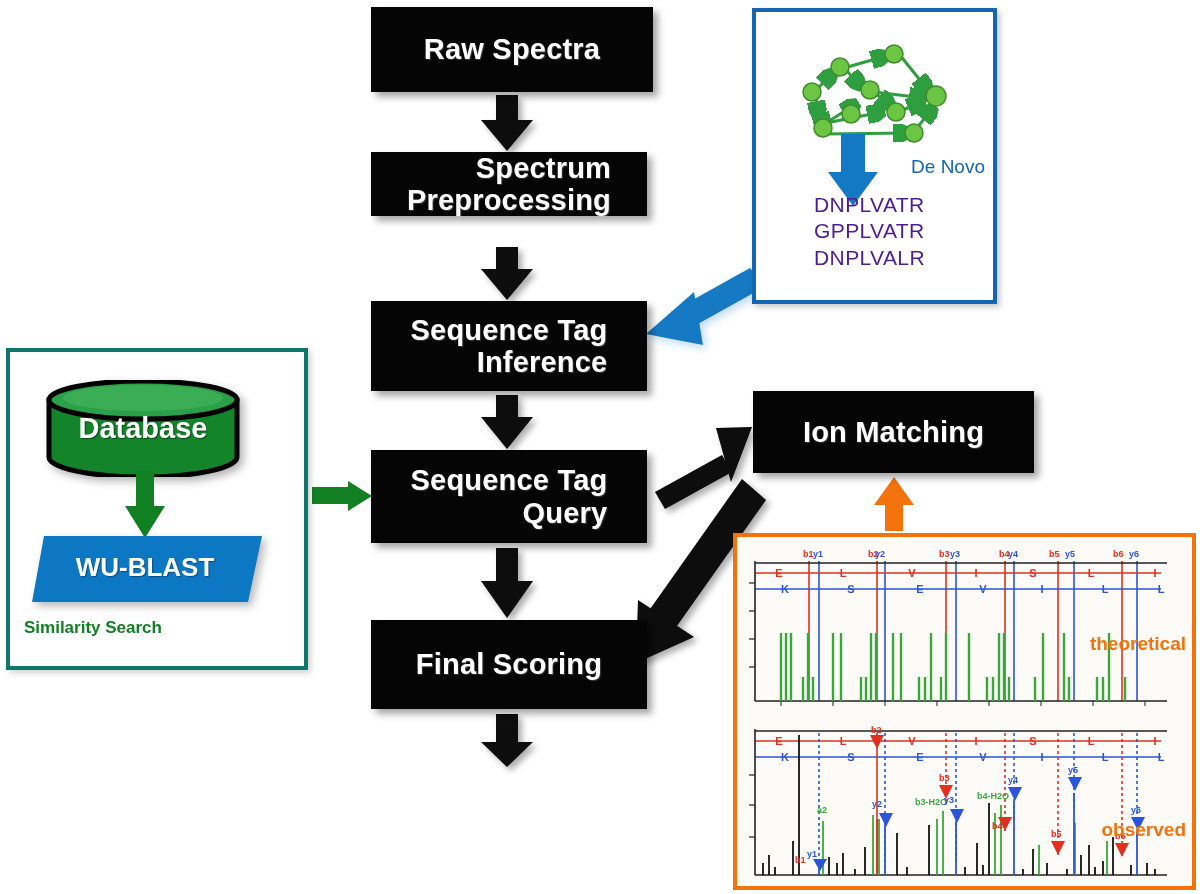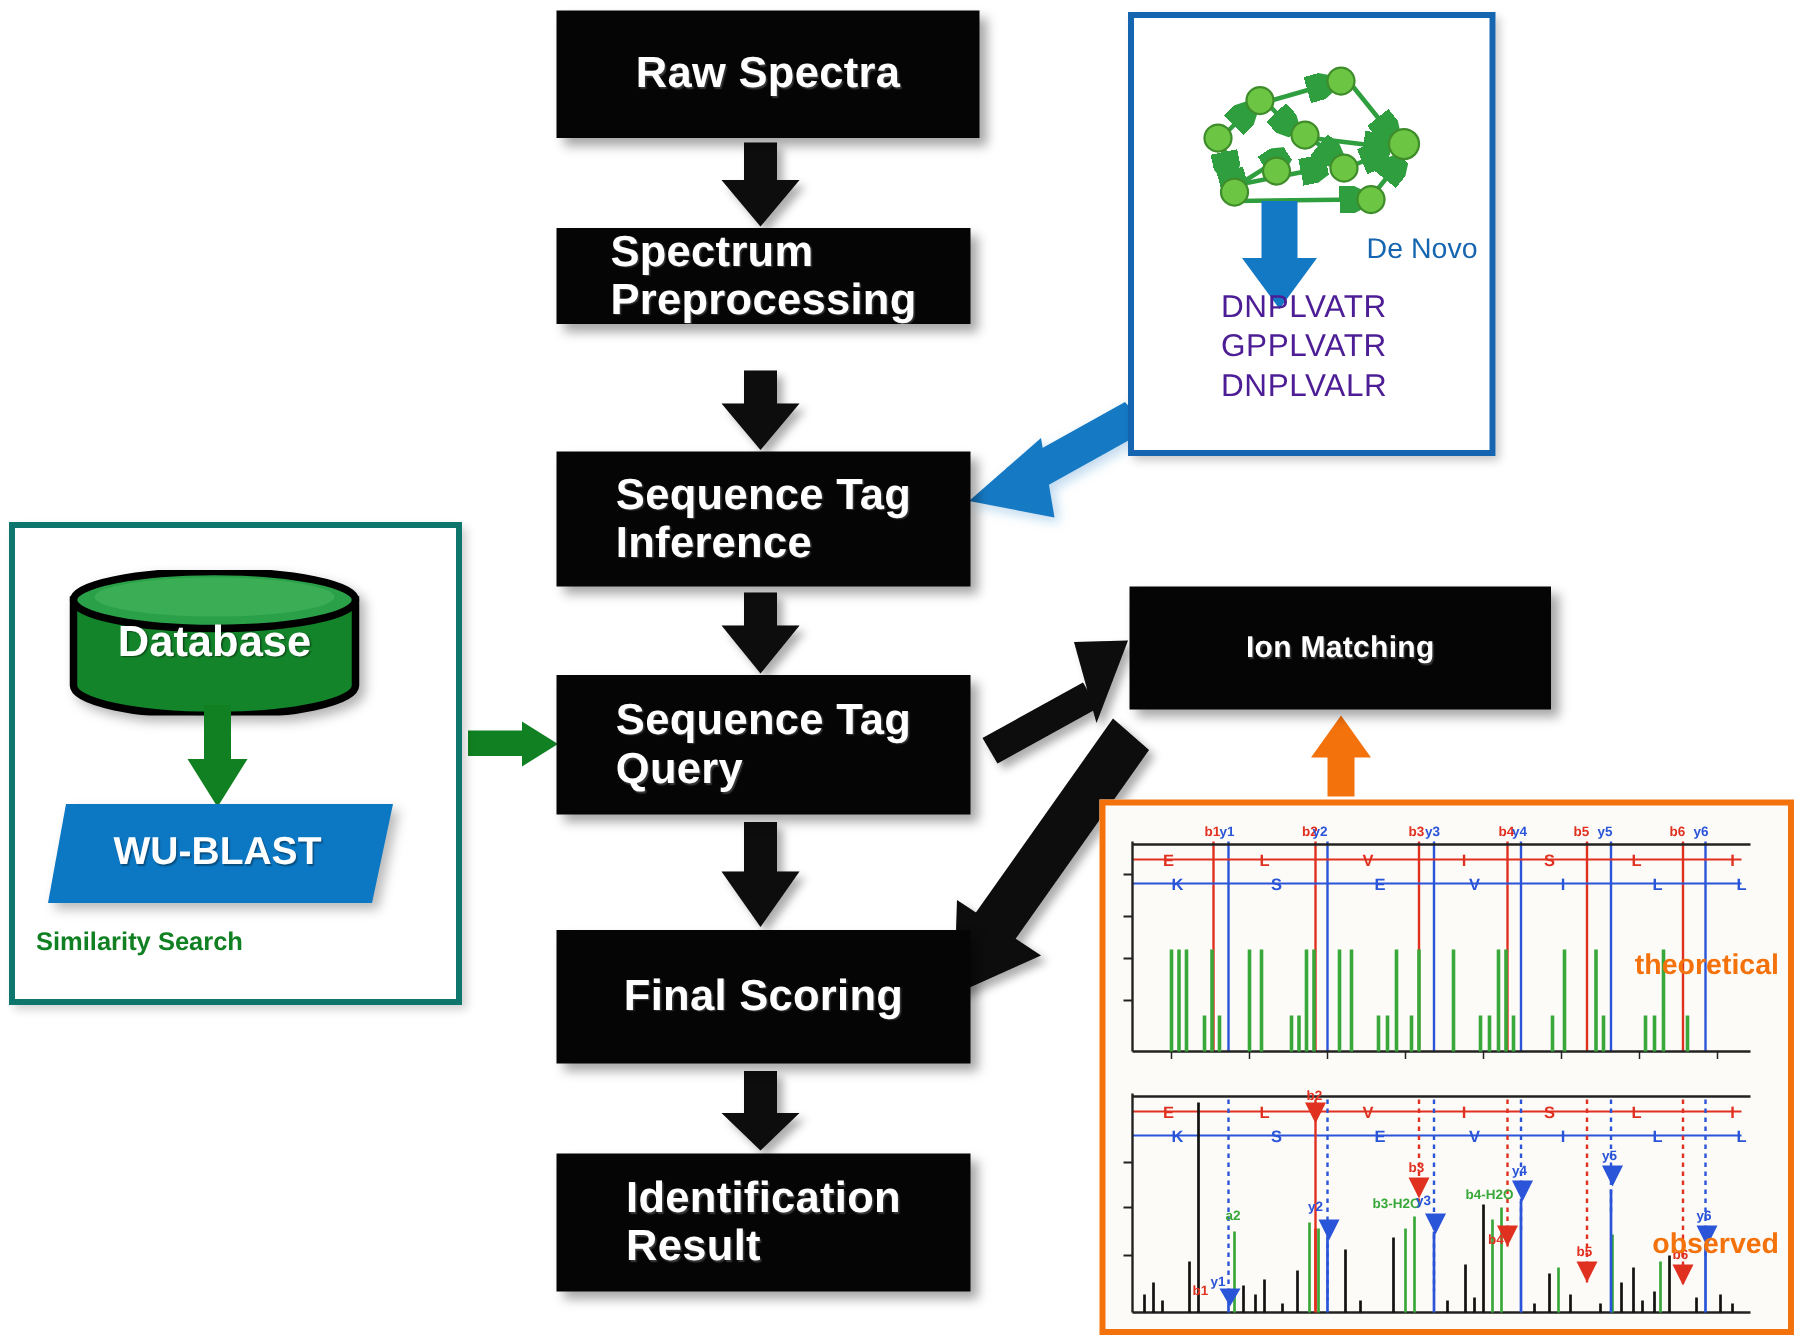--- a/index.html
+++ b/index.html
@@ -23,21 +23,21 @@
 
   
   .flowbox {
     position: absolute;
     background: #050505;
     color: #ffffff;
     font-weight: bold;
     display: flex;
     align-items: center;
     justify-content: center;
-    text-align: left;
+    text-align: right;
     line-height: 1.12;
     box-shadow: 5px 5px 7px rgba(0,0,0,0.35);
     letter-spacing: 0.2px;
     text-shadow: 1px 1px 1px rgba(255,255,255,0.22);
     box-sizing: border-box;
     padding: 2px 8px;
   }
 
   
   .arrows {
@@ -218,32 +218,28 @@
   <div class="flowbox" style="left:371px;top:301px;width:276px;height:90px;font-size:29px;white-space:pre-line;">
     <span>Sequence Tag
 Inference</span>
   </div>
 
   <div class="flowbox" style="left:371px;top:450px;width:276px;height:93px;font-size:29px;white-space:pre-line;">
     <span>Sequence Tag
 Query</span>
   </div>
 
-  <div class="flowbox" style="left:753px;top:391px;width:281px;height:82px;font-size:20px;">
+  <div class="flowbox" style="left:753px;top:391px;width:281px;height:82px;font-size:29px;">
     <span>Ion Matching</span>
   </div>
 
   <div class="flowbox" style="left:371px;top:620px;width:276px;height:89px;font-size:29px;">
     <span>Final Scoring</span>
   </div>
 
-  <div class="flowbox" style="left:371px;top:769px;width:276px;height:92px;font-size:29px;white-space:pre-line;">
-    <span>Identification
-Result</span>
-  </div>
 
   <div class="denovo-panel">
     <svg width="237" height="150" viewBox="0 0 237 150" style="position:absolute;left:0;top:4px;">
       <g stroke="#2f9e3f" stroke-width="3" fill="none" marker-end="url(#gtip)">
         <defs>
           <marker id="gtip" markerWidth="6" markerHeight="6" refX="5" refY="3" orient="auto">
             <polygon points="0,0 6,3 0,6" fill="#2f9e3f"></polygon>
           </marker>
         </defs>
         <path d="M58,76 L77,57"></path>

